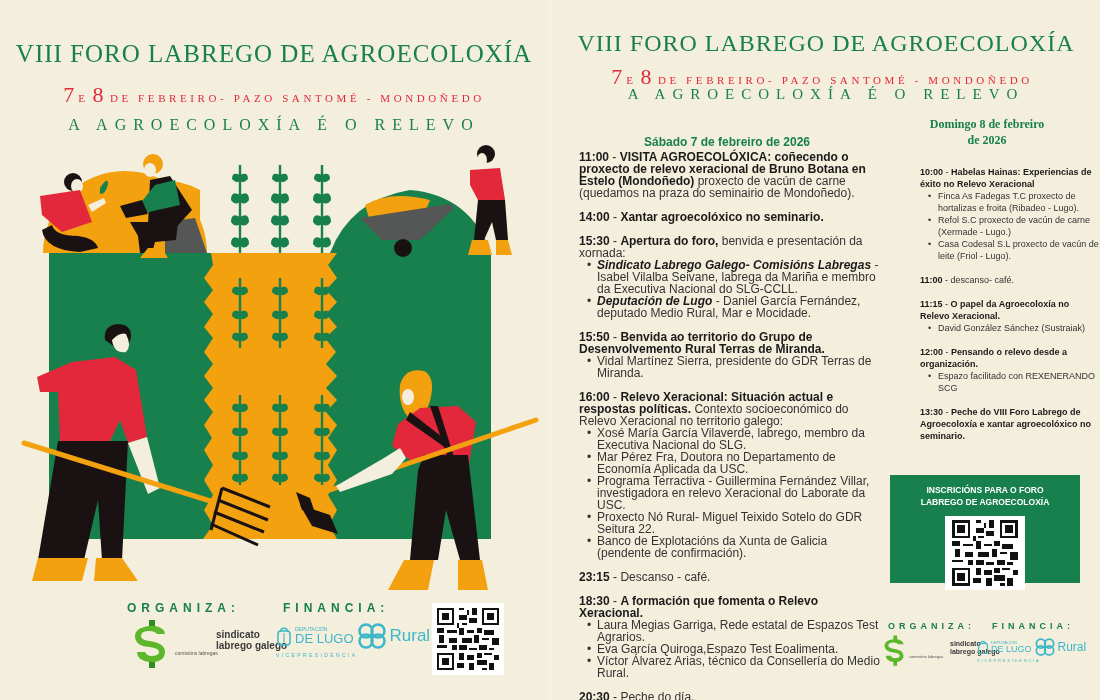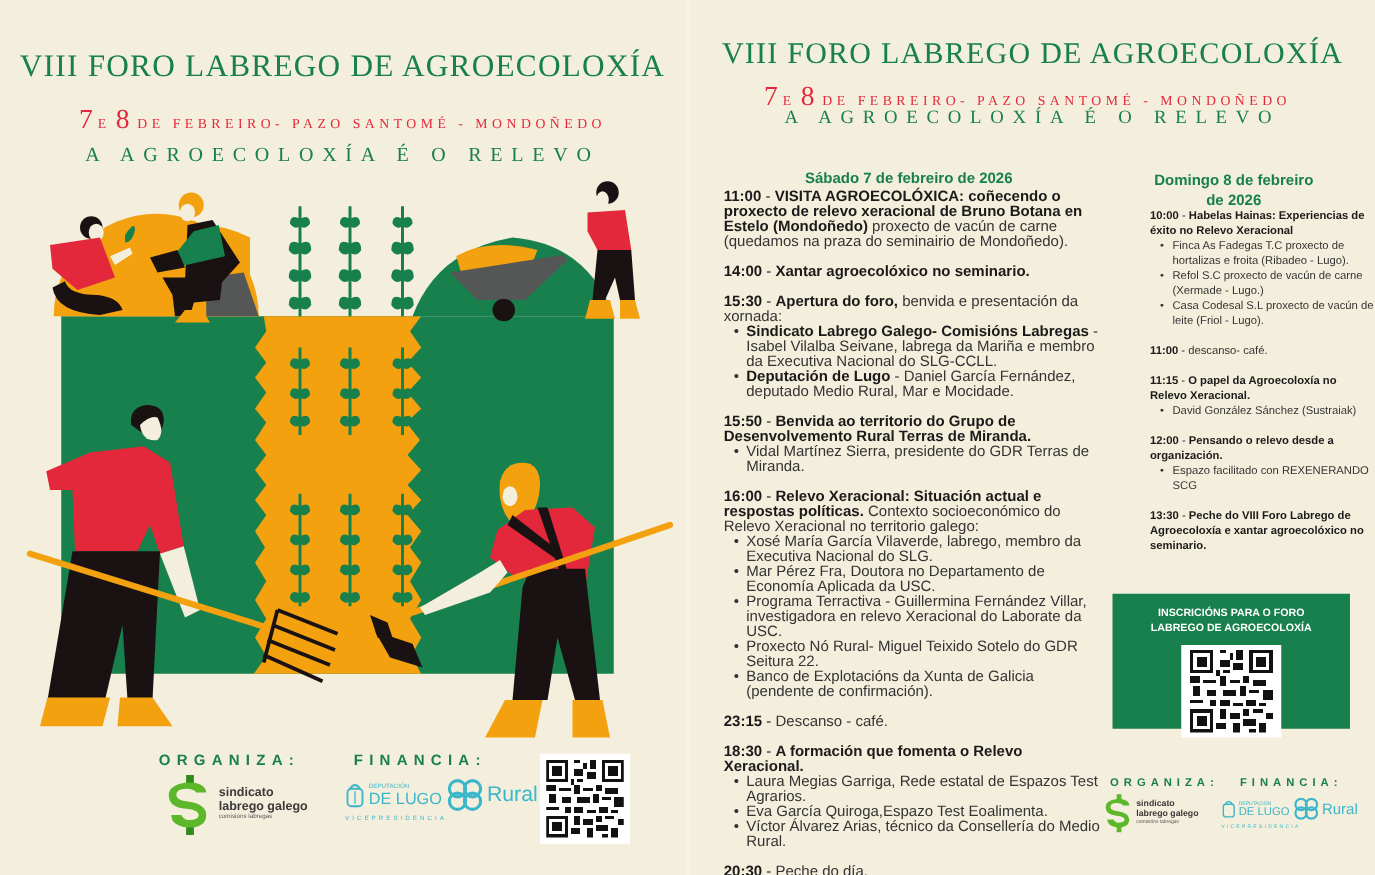--- a/index.html
+++ b/index.html
@@ -22,21 +22,21 @@
   .panel-left .title-main { position: absolute; top: 40px; left: 0; width: 548px; }
   .panel-left .title-date { position: absolute; top: 82px; left: 0; width: 548px; }
   .panel-left .title-sub { position: absolute; top: 116px; left: 0; width: 548px; }
 
   .illustration { position: absolute; left: 0; top: 140px; width: 548px; height: 460px; }
 
   .org-label { position: absolute; font-size: 12px; font-weight: bold; color: #17804c; letter-spacing: 5px; white-space: nowrap; }
 
   .slg-logo { position: absolute; display: flex; align-items: center; gap: 6px; }
   .slg-text { display: flex; flex-direction: column; line-height: 1.1; }
-  .slg-t1 { font-size: 10px; font-weight: bold; color: #3a3a3a; }
+  .slg-t1 { font-size: 10px; font-weight: bold; color: #3a3a3a; margin-left: 41px; }
   .slg-t3 { font-size: 5px; color: #555; }
 
   .dep-logo { position: absolute; display: flex; flex-direction: column; }
   .dep-row { display: flex; align-items: center; gap: 3px; }
   .dep-small { display: flex; flex-direction: column; line-height: 1; color: #3bb7c9; }
   .dep-small .a { font-size: 5px; }
   .dep-small .b { font-size: 13px; }
   .dep-rural { color: #3bb7c9; font-size: 17px; }
   .dep-vice { color: #3bb7c9; font-size: 5px; letter-spacing: 2.4px; margin-top: 3px; }
 
@@ -50,21 +50,21 @@
 
   .day-head { position: absolute; color: #17804c; font-weight: bold; font-size: 12px; text-align: center; line-height: 1.35; }
 
   .schedule { position: absolute; font-size: 12px; line-height: 12px; color: #1a1a1a; }
   .sched-block { margin-bottom: 12px; }
   .sched-block .time { font-weight: bold; }
   .sched-block .head { font-weight: bold; }
   .sched-block ul { list-style: none; padding-left: 8px; }
   .sched-block li { position: relative; padding-left: 10px; color: #333; }
   .sched-block li::before { content: "\2022"; position: absolute; left: 0; top: 0; }
-  .sched-block li b { color: #1a1a1a; }
+  .sched-block li b { color: #1a1a1a; font-style: italic; }
   .sched-plain { color: #333; }
 
   .sunday { font-size: 9px; }
 
   .reg-box { position: absolute; left: 338px; top: 475px; width: 190px; height: 108px; background: #17804c; }
   .reg-box .t { color: #fff; font-weight: bold; font-size: 8.5px; text-align: center; margin-top: 9px; line-height: 12px; }
   .reg-box .qr { left: 55px; top: 41px; width: 80px; height: 74px; padding: 4px; }
 </style>
 </head>
 <body>
@@ -373,21 +373,21 @@
         </ul>
       </div>
       <div class="sched-block">
         <div><span class="time">20:30</span> - <span class="sched-plain">Peche do día.</span></div>
       </div>
       <div class="sched-block">
         <div><span class="time">21:00</span> - <span class="head">Cea agroecolóxica no seminario.</span></div>
       </div>
     </div>
 
-  <div class="day-head" style="left:340px; top:136px; width:190px;">
+  <div class="day-head" style="left:340px; top:116px; width:190px;font-family:Liberation Serif, serif;">
     <div>Domingo 8 de febreiro</div>
     <div>de 2026</div>
   </div>
   <div class="schedule sunday" id="sun-schedule" style="left:351px; top:166px; width:180px;margin-left:17px;">
       <div class="sched-block">
         <div><span class="time">10:00</span> - <span class="head">Habelas Hainas: Experiencias de éxito no Relevo Xeracional</span></div>
         <ul>
           <li><span>Finca As Fadegas T.C proxecto de hortalizas e froita (Ribadeo - Lugo).</span></li>
           <li><span>Refol S.C proxecto de vacún de carne (Xermade - Lugo.)</span></li>
           <li><span>Casa Codesal S.L proxecto de vacún de leite (Friol - Lugo).</span></li>

